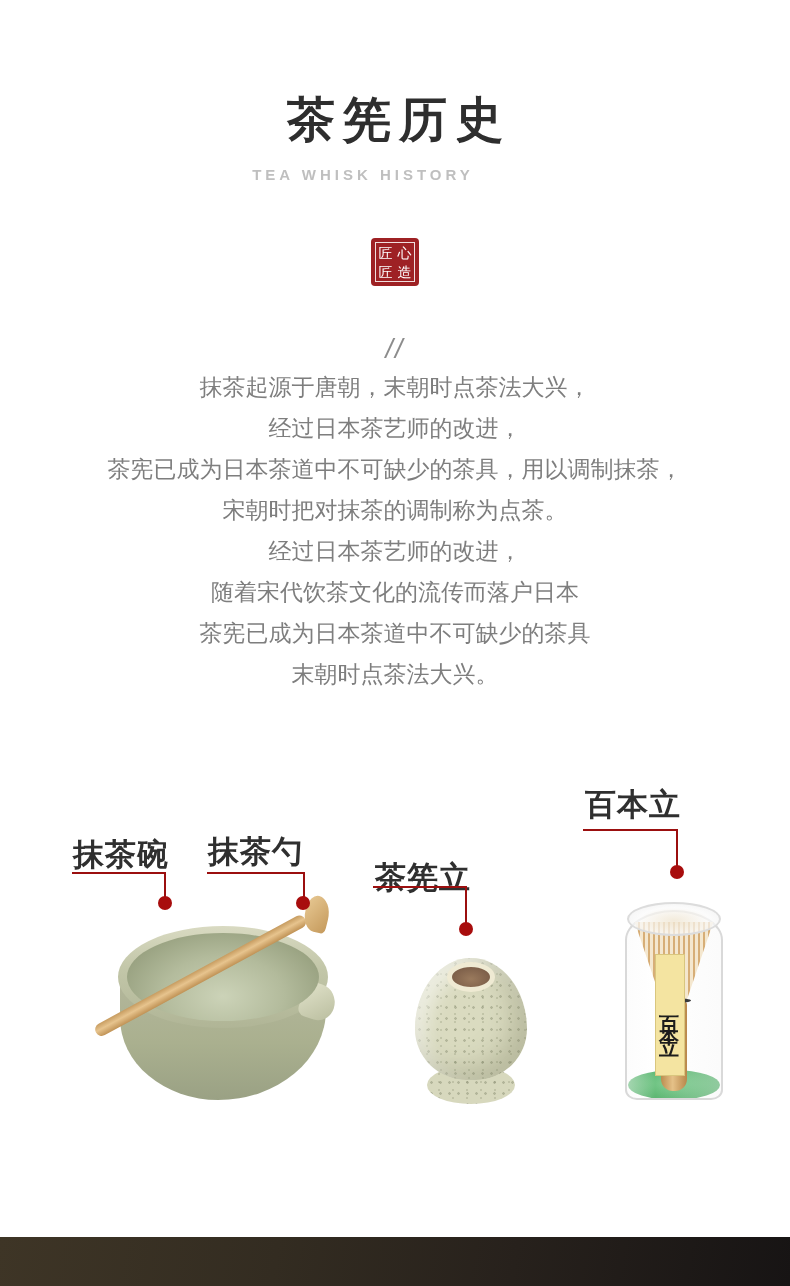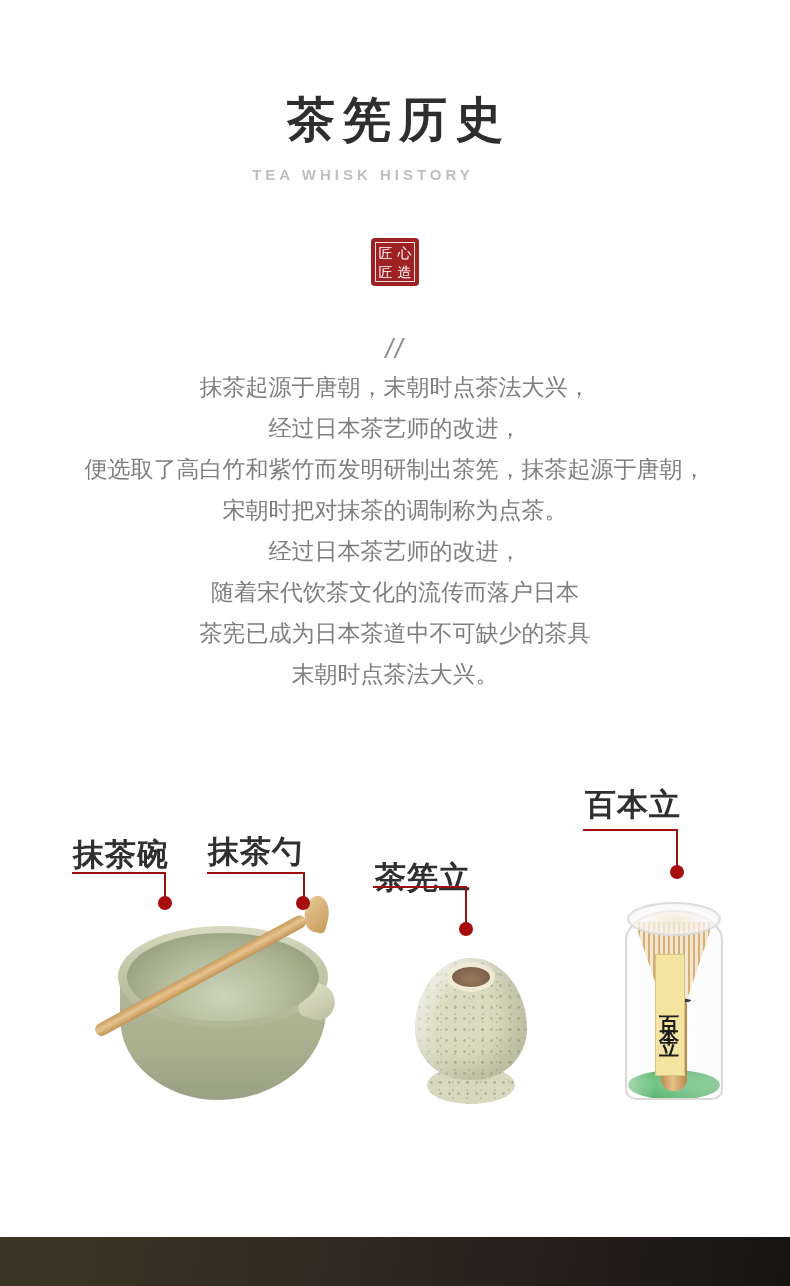--- a/index.html
+++ b/index.html
@@ -190,21 +190,21 @@
       <span class="seal-char">心</span>
       <span class="seal-char">匠</span>
       <span class="seal-char">造</span>
     </div>
   </div>
 
   <div class="divider">//</div>
   <div class="paragraph">
     <div>抹茶起源于唐朝，末朝时点茶法大兴，</div>
     <div>经过日本茶艺师的改进，</div>
-    <div>便选取了高白竹和紫竹而发明研制出茶筅，抹茶起源于唐朝，</div>
+    <div>茶宪已成为日本茶道中不可缺少的茶具，用以调制抹茶，</div>
     <div>宋朝时把对抹茶的调制称为点茶。</div>
     <div>经过日本茶艺师的改进，</div>
     <div>随着宋代饮茶文化的流传而落户日本</div>
     <div>茶宪已成为日本茶道中不可缺少的茶具</div>
     <div>末朝时点茶法大兴。</div>
   </div>
 
   <div class="callout-label lbl-bowl">抹茶碗</div>
   <div class="hline ln-bowl-h"></div>
   <div class="vline ln-bowl-v"></div>

